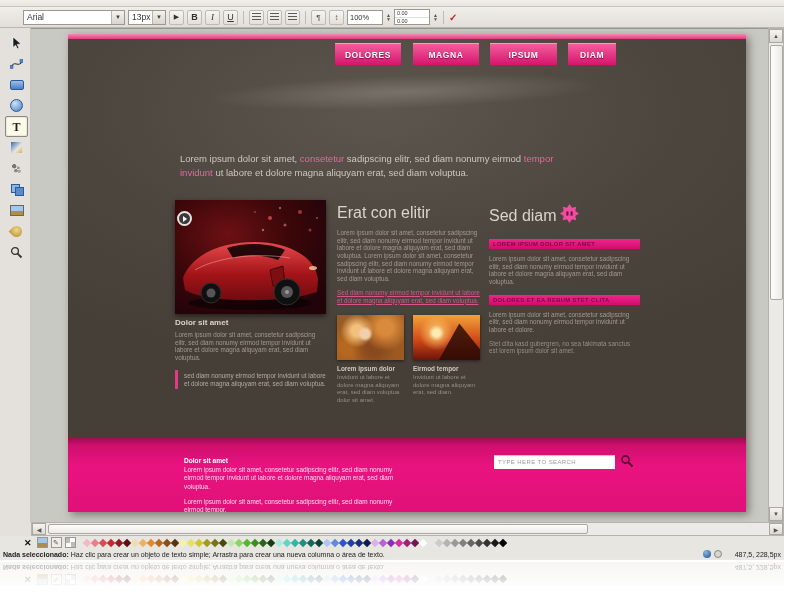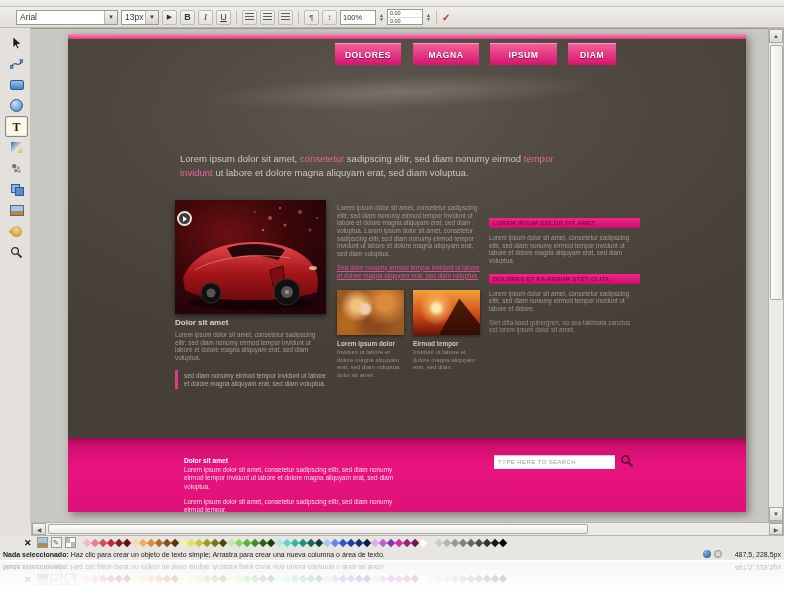--- a/index.html
+++ b/index.html
@@ -4,21 +4,21 @@
 <style>
   html,body{margin:0;padding:0;width:800px;height:600px;background:#fff;
     font-family:"Liberation Sans",sans-serif;overflow:hidden;position:relative}
   .app{position:absolute;left:0;top:0;width:784px;height:560px;background:#e4e1dc}
 
   
   .menustub{position:absolute;left:0;top:0;width:784px;height:6px;
     background:linear-gradient(#f2f0eb,#e8e5e0);border-bottom:1px solid #c6c4be}
   .toolbar{position:absolute;left:0;top:7px;width:784px;height:21px;
     background:linear-gradient(#f0eee9,#e2dfda);border-bottom:1px solid #b9b7b1;
-    display:flex;align-items:center;padding-left:16px;box-sizing:border-box;gap:3px}
+    display:flex;align-items:center;padding-left:23px;box-sizing:border-box;gap:3px}
   .combo{height:15px;background:#fff;border:1px solid #9a9891;display:flex;align-items:center;
     font-size:8.5px;color:#333;box-sizing:border-box}
   .combo .cv{padding:0 3px;flex:1;white-space:nowrap;overflow:hidden}
   .combo .ca{width:12px;height:13px;background:linear-gradient(#f4f2ee,#d8d5cf);
     border-left:1px solid #b5b3ad;font-size:6px;color:#444;display:flex;align-items:center;justify-content:center}
   .tbtn{width:15px;height:15px;border:1px solid #bdbbb5;border-radius:2px;
     background:linear-gradient(#f7f5f1,#e3e0da);display:flex;align-items:center;justify-content:center;
     font-size:9px;color:#333;box-sizing:border-box}
   .tsep{width:1px;height:13px;background:#bdbbb5;margin:0 2px}
   .lines-icon{width:9px;height:8px;background:repeating-linear-gradient(#5a5a5a 0 1px,transparent 1px 3px)}
@@ -322,37 +322,43 @@
 
       <div class="car-caption">
         <h4>Dolor sit amet</h4>
         <p class="small-body">Lorem ipsum dolor sit amet, consetetur sadipscing elitr, sed diam nonumy eirmod tempor invidunt ut labore et dolore magna aliquyam erat, sed diam voluptua.</p>
         <div class="quote">
           <p>sed diam nonumy eirmod tempor invidunt ut labore et dolore magna aliquyam erat, sed diam voluptua.</p>
         </div>
       </div>
 
       <div class="col-mid">
+        <h2>Erat con elitir</h2>
         <p class="small-body">Lorem ipsum dolor sit amet, consetetur sadipscing elitr, sed diam nonumy eirmod tempor invidunt ut labore et dolore magna aliquyam erat, sed diam voluptua. Lorem ipsum dolor sit amet, consetetur sadipscing elitr, sed diam nonumy eirmod tempor invidunt ut labore et dolore magna aliquyam erat, sed diam voluptua.</p>
         <p class="link-para">Sed diam nonumy eirmod tempor invidunt ut labore et dolore magna aliquyam erat, sed diam voluptua.</p>
         <div class="figs">
           <figure>
             <div class="thumb leaves"></div>
             <h5>Lorem ipsum dolor</h5>
             <p>Invidunt ut labore et dolore magna aliquyam erat, sed diam voluptua dolor sit amet.</p>
           </figure>
           <figure>
             <div class="thumb sunset"></div>
             <h5>Eirmod tempor</h5>
             <p>Invidunt ut labore et dolore magna aliquyam erat, sed diam.</p>
           </figure>
         </div>
       </div>
 
       <div class="col-right">
+        <h2><span>Sed diam</span><svg width="19" height="19" viewBox="0 0 18 18">
+              <polygon points="18,9 14.5,11.3 15.4,15.4 11.3,14.5 9,18 6.7,14.5 2.6,15.4 3.5,11.3 0,9 3.5,6.7 2.6,2.6 6.7,3.5 9,0 11.3,3.5 15.4,2.6 14.5,6.7" fill="#ef4fa0"></polygon>
+              <rect x="6" y="7" width="2" height="4" fill="#7d0a42"></rect>
+              <rect x="10" y="7" width="2" height="4" fill="#7d0a42"></rect>
+            </svg></h2>
         <div class="pinkbar first">LOREM IPSUM DOLOR SIT AMET</div>
         <p class="small-body">Lorem ipsum dolor sit amet, consetetur sadipscing elitr, sed diam nonumy eirmod tempor invidunt ut labore et dolore magna aliquyam erat, sed diam voluptua.</p>
         <div class="pinkbar">DOLORES ET EA REBUM STET CLITA</div>
         <p class="small-body">Lorem ipsum dolor sit amet, consetetur sadipscing elitr, sed diam nonumy eirmod tempor invidunt ut labore et dolore.</p>
         <p class="small-body dim">Stet clita kasd gubergren, no sea takimata sanctus est lorem ipsum dolor sit amet.</p>
       </div>
 
       <div class="page-footer">
         <div class="f-block">
           <h4>Dolor sit amet</h4>

